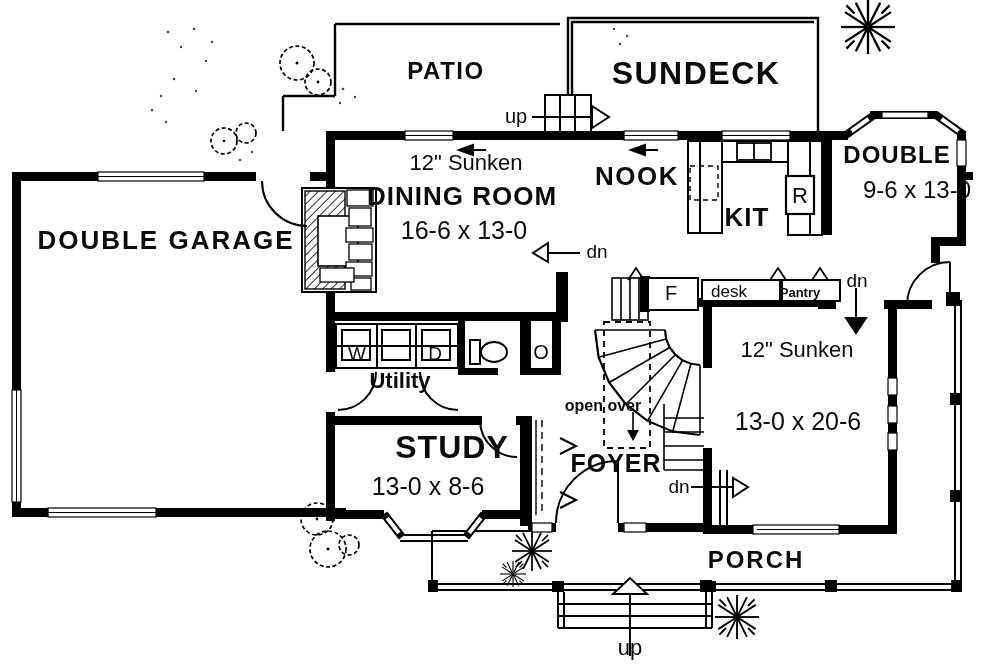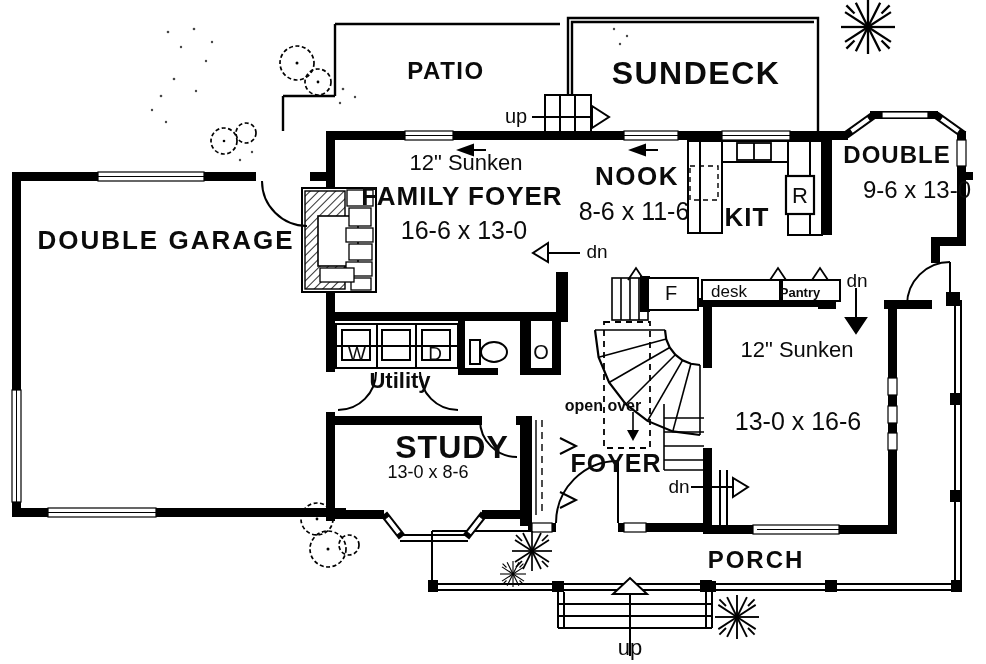--- a/index.html
+++ b/index.html
@@ -359,41 +359,40 @@
         <circle cx="240" cy="160" r="1.2"></circle>
   </g>
 </svg>
 
 <div id="label-layer">
   <span class="lbl b" style="left:446px;top:71px;font-size:24px;letter-spacing:1.5px">PATIO</span>
   <span class="lbl b" style="left:696px;top:73px;font-size:32px;letter-spacing:1.5px">SUNDECK</span>
   <span class="lbl" style="left:516px;top:116px;font-size:20px">up</span>
   <span class="lbl b" style="left:166px;top:240px;font-size:26px;letter-spacing:2px">DOUBLE GARAGE</span>
   <span class="lbl" style="left:466px;top:163px;font-size:22px">12" Sunken</span>
-  <span class="lbl b" style="left:462px;top:196px;font-size:26px;letter-spacing:1px">FAMILY FOYER</span>
+  <span class="lbl b" style="left:462px;top:196px;font-size:26px;letter-spacing:1px">DINING ROOM</span>
   <span class="lbl" style="left:464px;top:230px;font-size:25px">16-6 x 13-0</span>
   <span class="lbl b" style="left:637px;top:176px;font-size:26px;letter-spacing:1.5px">NOOK</span>
-  <span class="lbl" style="left:634px;top:211px;font-size:25px">8-6 x 11-6</span>
   <span class="lbl b" style="left:747px;top:217px;font-size:26px;letter-spacing:1px">KIT</span>
   <span class="lbl" style="left:800px;top:196px;font-size:22px">R</span>
   <span class="lbl b" style="left:897px;top:155px;font-size:24px;letter-spacing:1px">DOUBLE</span>
   <span class="lbl" style="left:917px;top:190px;font-size:24px">9-6 x 13-0</span>
   <span class="lbl" style="left:857px;top:280px;font-size:19px">dn</span>
   <span class="lbl" style="left:597px;top:251px;font-size:19px">dn</span>
   <span class="lbl" style="left:671px;top:293px;font-size:20px">F</span>
   <span class="lbl" style="left:729px;top:291px;font-size:17px">desk</span>
   <span class="lbl b" style="left:800px;top:292px;font-size:13px">Pantry</span>
   <span class="lbl" style="left:357px;top:353px;font-size:19px">W</span>
   <span class="lbl" style="left:435px;top:353px;font-size:19px">D</span>
   <span class="lbl" style="left:541px;top:352px;font-size:20px">O</span>
   <span class="lbl b" style="left:400px;top:381px;font-size:22px">Utility</span>
   <span class="lbl" style="left:797px;top:350px;font-size:22px">12" Sunken</span>
-  <span class="lbl" style="left:798px;top:421px;font-size:25px">13-0 x 16-6</span>
+  <span class="lbl" style="left:798px;top:421px;font-size:25px">13-0 x 20-6</span>
   <span class="lbl b" style="left:603px;top:406px;font-size:16px">open over</span>
   <span class="lbl b" style="left:452px;top:447px;font-size:32px;letter-spacing:1px">STUDY</span>
-  <span class="lbl" style="left:428px;top:472px;font-size:18px">13-0 x 8-6</span>
+  <span class="lbl" style="left:428px;top:486px;font-size:25px">13-0 x 8-6</span>
   <span class="lbl b" style="left:616px;top:463px;font-size:25px;letter-spacing:1px">FOYER</span>
   <span class="lbl" style="left:679px;top:486px;font-size:19px">dn</span>
   <span class="lbl b" style="left:756px;top:560px;font-size:24px;letter-spacing:2px">PORCH</span>
   <span class="lbl" style="left:630px;top:648px;font-size:22px">up</span>
 </div>
 
 </div>
 
 </body></html>

